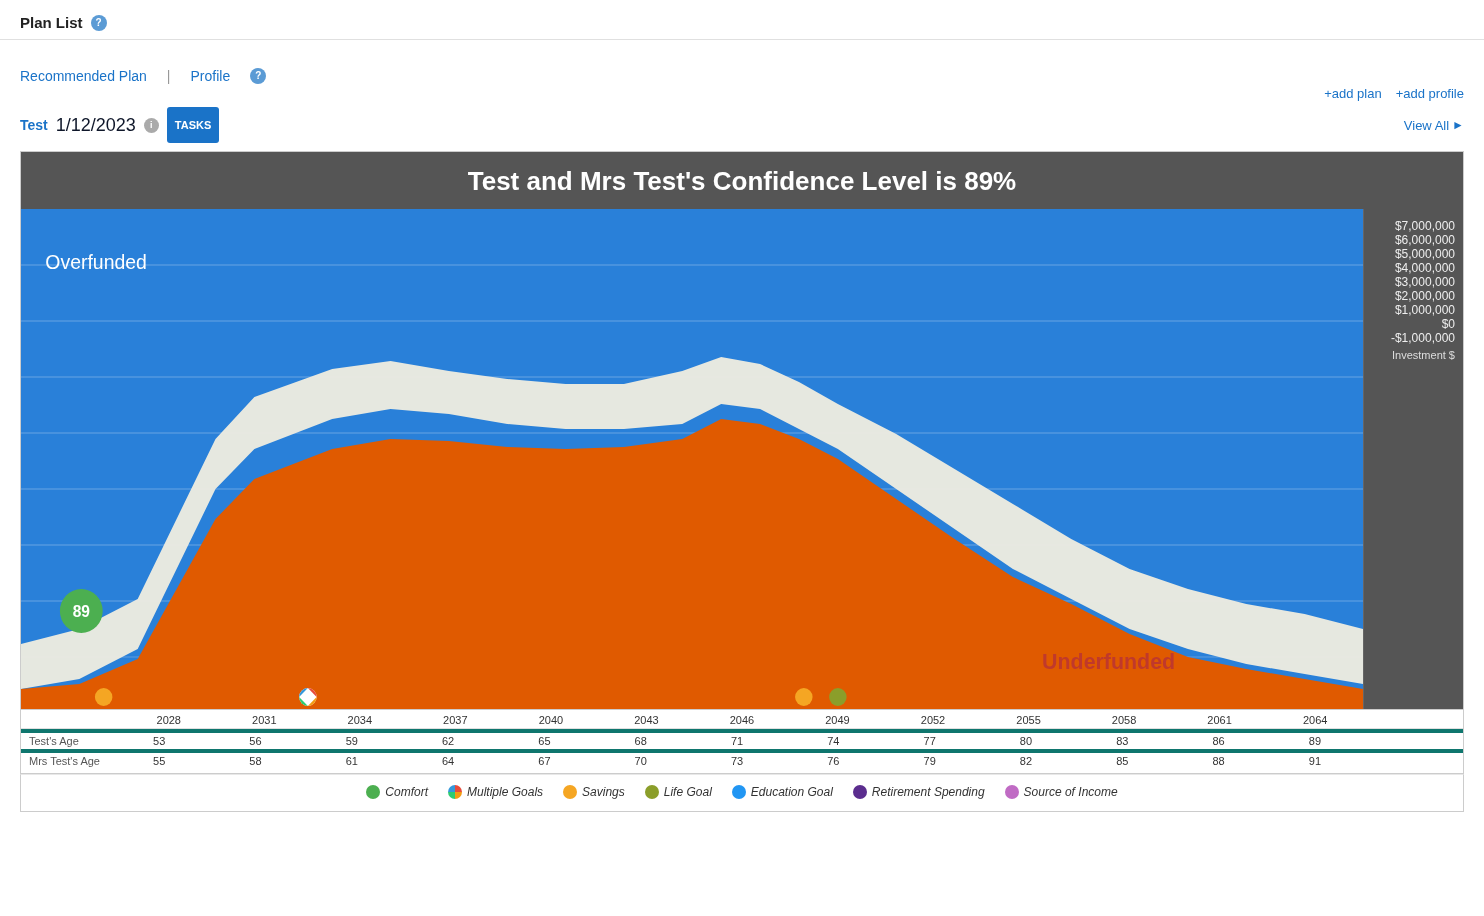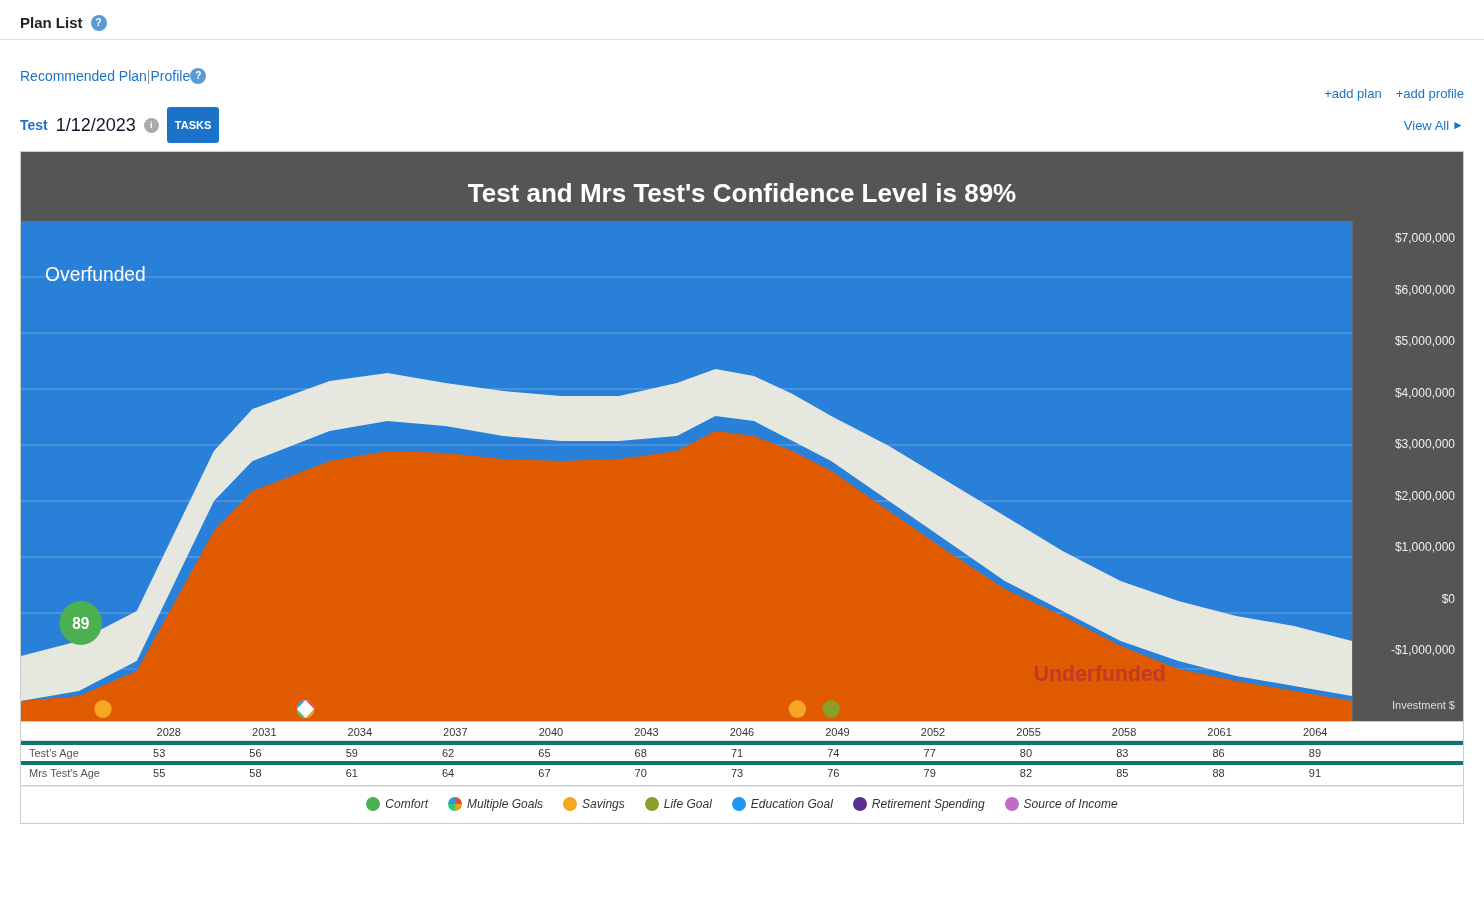--- a/index.html
+++ b/index.html
@@ -44,21 +44,21 @@
     .plan-header-row {
       display: flex;
       align-items: center;
       justify-content: space-between;
       margin-bottom: 6px;
     }
 
     .plan-header-left {
       display: flex;
       align-items: center;
-      gap: 0;
+      gap: 20px;
     }
 
     .recommended-label {
       color: #1a73c8;
       font-size: 14px;
       font-weight: 500;
       cursor: pointer;
       text-decoration: none;
     }
     .pipe {
@@ -150,21 +150,21 @@
     .chart-container {
       margin: 0 20px;
       border: 1px solid #ccc;
       background: #555;
       overflow: hidden;
     }
 
     .chart-title-bar {
       background: #555;
       text-align: center;
-      padding: 26px 0 12px 0;
+      padding: 14px 0 12px 0;
     }
     .chart-title-text {
       color: #fff;
       font-size: 26px;
       font-weight: bold;
     }
 
     .chart-area {
       position: relative;
       display: flex;
@@ -177,25 +177,24 @@
       overflow: hidden;
     }
 
     
     .chart-svg {
       width: 100%;
       height: 100%;
     }
 
     .y-axis {
-      width: 111px;
+      width: 100px;
       background: #555;
       display: flex;
       flex-direction: column;
-      justify-content: space-between;
       padding: 10px 8px;
       border-left: 1px solid #666;
     }
 
     .y-label {
       color: #eee;
       font-size: 12px;
       text-align: right;
     }
 

